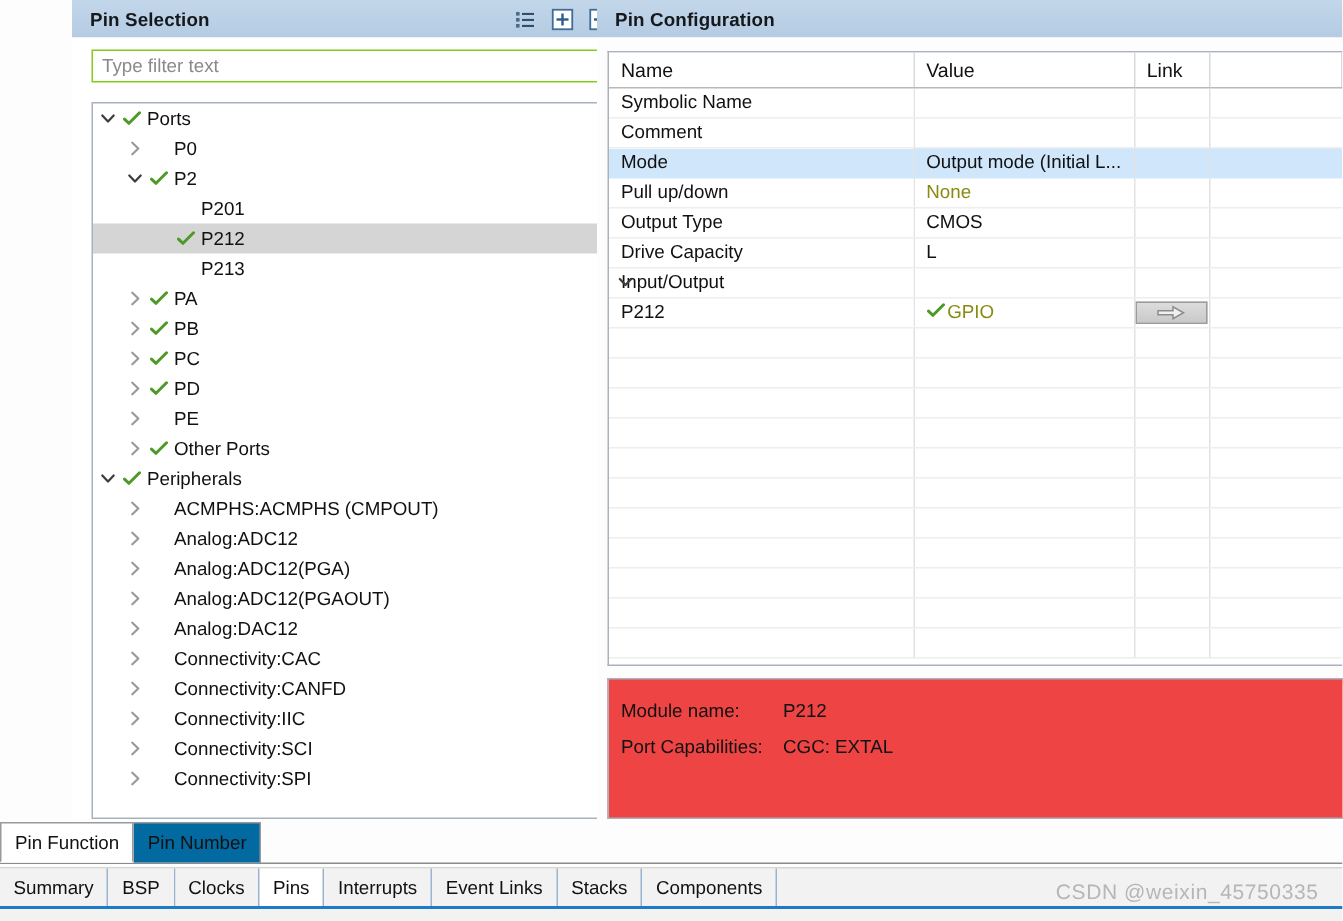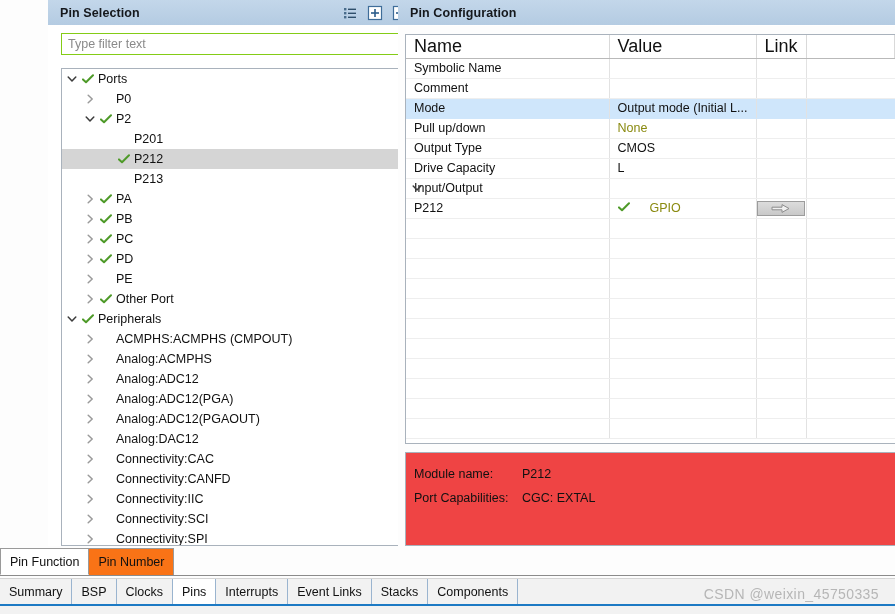--- a/index.html
+++ b/index.html
@@ -78,36 +78,36 @@
     position:absolute; left:7px; top:34px; width:490px; height:410px;
     border:1px solid #a9b2bc; border-right:none; background:#fff; overflow:hidden;
   }
   table.cfg { width:100%; border-collapse:collapse; table-layout:fixed; }
   table.cfg col.c1 { width:203px; }
   table.cfg col.c2 { width:147px; }
   table.cfg col.c3 { width:50px; }
   table.cfg col.c4 { width:auto; }
   table.cfg th {
     height:23px; font-weight:normal; text-align:left;
-    font-size:18px; color:#111;
+    font-size:13px; color:#111;
     border-right:1px solid #d9d9d9; border-bottom:1px solid #b9b9b9;
     padding:0 0 0 8px; background:#fff;
   }
   table.cfg td {
     height:20px; font-size:12.5px; color:#111;
     border-right:1px solid #e2e2e2; border-bottom:1px solid #eeeeee;
     padding:0 0 0 8px; vertical-align:middle; background:#fff;
   }
   tr.hl td { background:#cfe6fb; border-bottom-color:#cfe6fb; }
   td.nm { position:relative; }
   .indent1 { padding-left:22px;margin-left:12px; }
   .indent2 { padding-left:34px; }
   .exp { position:absolute; left:6px; top:3px; width:12px; height:14px; }
   .olive { color:#8a8a10; }
-  .gpiocell { display:flex; align-items:center; gap:20px; }
+  .gpiocell { display:flex; align-items:center; gap:2px; }
   .linkbtn {
     width:48px; height:15px; margin:0 auto;
     background:linear-gradient(to bottom,#dcdcdc,#c9c9c9);
     border:1px solid #9c9c9c; display:flex; align-items:center; justify-content:center;
   }
 
   #infowrap {
     position:absolute; left:7px; top:452px; width:516px; height:94px;
     border:1px solid #a9b2bc; border-right:none; background:#ef4444;
     padding:9px 0 0 8px;
@@ -118,21 +118,21 @@
 
   
   #subtabs {
     position:absolute; left:0; top:548px; width:895px; height:28px;
     background:#fdfdfd; border-bottom:1px solid #8b8b8b;
   }
   #subtabs .tab {
     position:relative; float:left; height:27px; line-height:26px;
     padding:0 9px; font-size:12.5px; color:#111;
     border:1px solid #9a9a9a; border-bottom:none; margin-right:-1px;
-    background:#f97316;
+    background:#0369a1;
   }
   #subtabs .tab.act { background:#ffffff; border-bottom:1px solid #fff; z-index:3; }
 
   #maintabs {
     position:absolute; left:0; top:578px; width:895px; height:36px;
     background:#f2f2f2; border-top:1px solid #d4d4d4;
   }
   #maintabs .mtab {
     position:relative; float:left; height:27px; line-height:26px;
     padding:0 9px; font-size:12.5px; color:#111;
@@ -325,21 +325,21 @@
             <span class="twist">
               <svg width="10" height="10" viewBox="0 0 10 10">
                 <path d="M3.2 1.2 L7.2 5 L3.2 8.8" fill="none" stroke="#9a9a9a" stroke-width="1.5" stroke-linecap="round" stroke-linejoin="round"></path>
               </svg>
             </span>
             <span class="chk">
               <svg width="12" height="12" viewBox="0 0 12 12">
                 <path d="M1 6.4 L4 9.2 L11 2.2" fill="none" stroke="#4e9a28" stroke-width="2" stroke-linecap="round" stroke-linejoin="round"></path>
               </svg>
             </span>
-            <span class="tlabel">Other Port</span>
+            <span class="tlabel">Other Ports</span>
           </div>
           <div class="trow" style="padding-left: 2px; align-items: center;">
             <span class="twist">
               <svg width="10" height="10" viewBox="0 0 10 10">
                 <path d="M1.2 3 L5 7 L8.8 3" fill="none" stroke="#3c3c3c" stroke-width="1.5" stroke-linecap="round" stroke-linejoin="round"></path>
               </svg>
             </span>
             <span class="chk">
               <svg width="12" height="12" viewBox="0 0 12 12">
                 <path d="M1 6.4 L4 9.2 L11 2.2" fill="none" stroke="#4e9a28" stroke-width="2" stroke-linecap="round" stroke-linejoin="round"></path>
@@ -348,29 +348,20 @@
             <span class="tlabel">Peripherals</span>
           </div>
           <div class="trow" style="padding-left: 20px;">
             <span class="twist">
               <svg width="10" height="10" viewBox="0 0 10 10">
                 <path d="M3.2 1.2 L7.2 5 L3.2 8.8" fill="none" stroke="#9a9a9a" stroke-width="1.5" stroke-linecap="round" stroke-linejoin="round"></path>
               </svg>
             </span>
             <span class="chk"></span>
             <span class="tlabel">ACMPHS:ACMPHS (CMPOUT)</span>
-          </div>
-          <div class="trow" style="padding-left: 20px;">
-            <span class="twist">
-              <svg width="10" height="10" viewBox="0 0 10 10">
-                <path d="M3.2 1.2 L7.2 5 L3.2 8.8" fill="none" stroke="#9a9a9a" stroke-width="1.5" stroke-linecap="round" stroke-linejoin="round"></path>
-              </svg>
-            </span>
-            <span class="chk"></span>
-            <span class="tlabel">Analog:ACMPHS</span>
           </div>
           <div class="trow" style="padding-left: 20px;">
             <span class="twist">
               <svg width="10" height="10" viewBox="0 0 10 10">
                 <path d="M3.2 1.2 L7.2 5 L3.2 8.8" fill="none" stroke="#9a9a9a" stroke-width="1.5" stroke-linecap="round" stroke-linejoin="round"></path>
               </svg>
             </span>
             <span class="chk"></span>
             <span class="tlabel">Analog:ADC12</span>
           </div>

